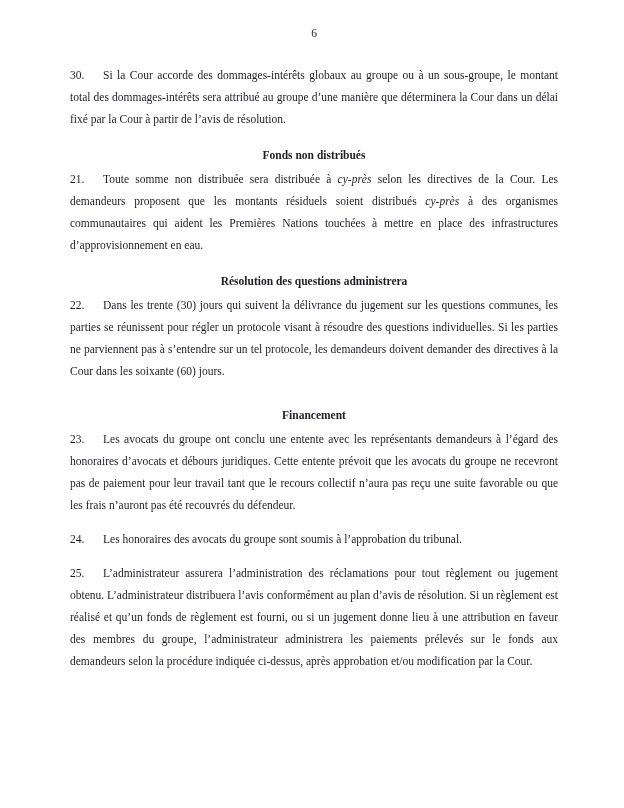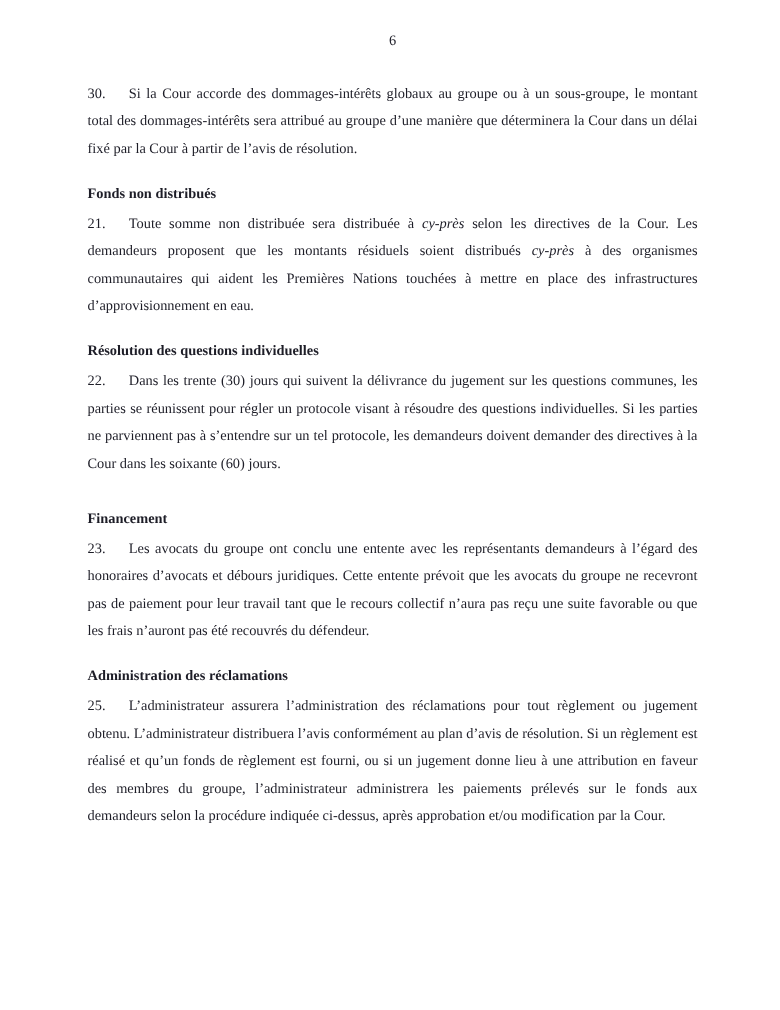--- a/index.html
+++ b/index.html
@@ -30,21 +30,21 @@
   }
   .num {
     display: inline-block;
     width: 33px;
   }
   h2.heading {
     font-size: 11.5px;
     line-height: 22px;
     font-weight: bold;
     margin: 14px 0 2px 0;
-    text-align: left;
+    text-align: center;
   }
   h2.tight {
     margin-top: 22px;
   }
   .it {
     font-style: italic;
   }
 </style>
 </head>
 <body>
@@ -52,27 +52,27 @@
 <div class="page">
 
   <div class="page-number">6</div>
 
   <p class="para"><span class="num">30.</span><span>Si la Cour accorde des dommages-intérêts globaux au groupe ou à un sous-groupe, le montant total des dommages-intérêts sera attribué au groupe d’une manière que déterminera la Cour dans un délai fixé par la Cour à partir de l’avis de résolution.</span></p>
 
   <h2 class="heading">Fonds non distribués</h2>
 
   <p class="para"><span class="num">21.</span><span>Toute somme non distribuée sera distribuée à </span><span class="it">cy-près</span><span> selon les directives de la Cour. Les demandeurs proposent que les montants résiduels soient distribués </span><span class="it">cy-près</span><span> à des organismes communautaires qui aident les Premières Nations touchées à mettre en place des infrastructures d’approvisionnement en eau.</span></p>
 
-  <h2 class="heading">Résolution des questions individuelles</h2>
+  <h2 class="heading">Résolution des questions administrera</h2>
 
   <p class="para"><span class="num">22.</span><span>Dans les trente (30) jours qui suivent la délivrance du jugement sur les questions communes, les parties se réunissent pour régler un protocole visant à résoudre des questions individuelles. Si les parties ne parviennent pas à s’entendre sur un tel protocole, les demandeurs doivent demander des directives à la Cour dans les soixante (60) jours.</span></p>
 
 
   <h2 class="heading tight">Financement</h2>
 
   <p class="para"><span class="num">23.</span><span>Les avocats du groupe ont conclu une entente avec les représentants demandeurs à l’égard des honoraires d’avocats et débours juridiques. Cette entente prévoit que les avocats du groupe ne recevront pas de paiement pour leur travail tant que le recours collectif n’aura pas reçu une suite favorable ou que les frais n’auront pas été recouvrés du défendeur.</span></p>
 
+  <p class="para"><span class="num">24.</span><span>Les honoraires des avocats du groupe sont soumis à l’approbation du tribunal.</span></p>
 
-  <h2 class="heading">Administration des réclamations</h2>
 
   <p class="para"><span class="num">25.</span><span>L’administrateur assurera l’administration des réclamations pour tout règlement ou jugement obtenu. L’administrateur distribuera l’avis conformément au plan d’avis de résolution. Si un règlement est réalisé et qu’un fonds de règlement est fourni, ou si un jugement donne lieu à une attribution en faveur des membres du groupe, l’administrateur administrera les paiements prélevés sur le fonds aux demandeurs selon la procédure indiquée ci-dessus, après approbation et/ou modification par la Cour.</span></p>
 
 </div>
 
 </body></html>

